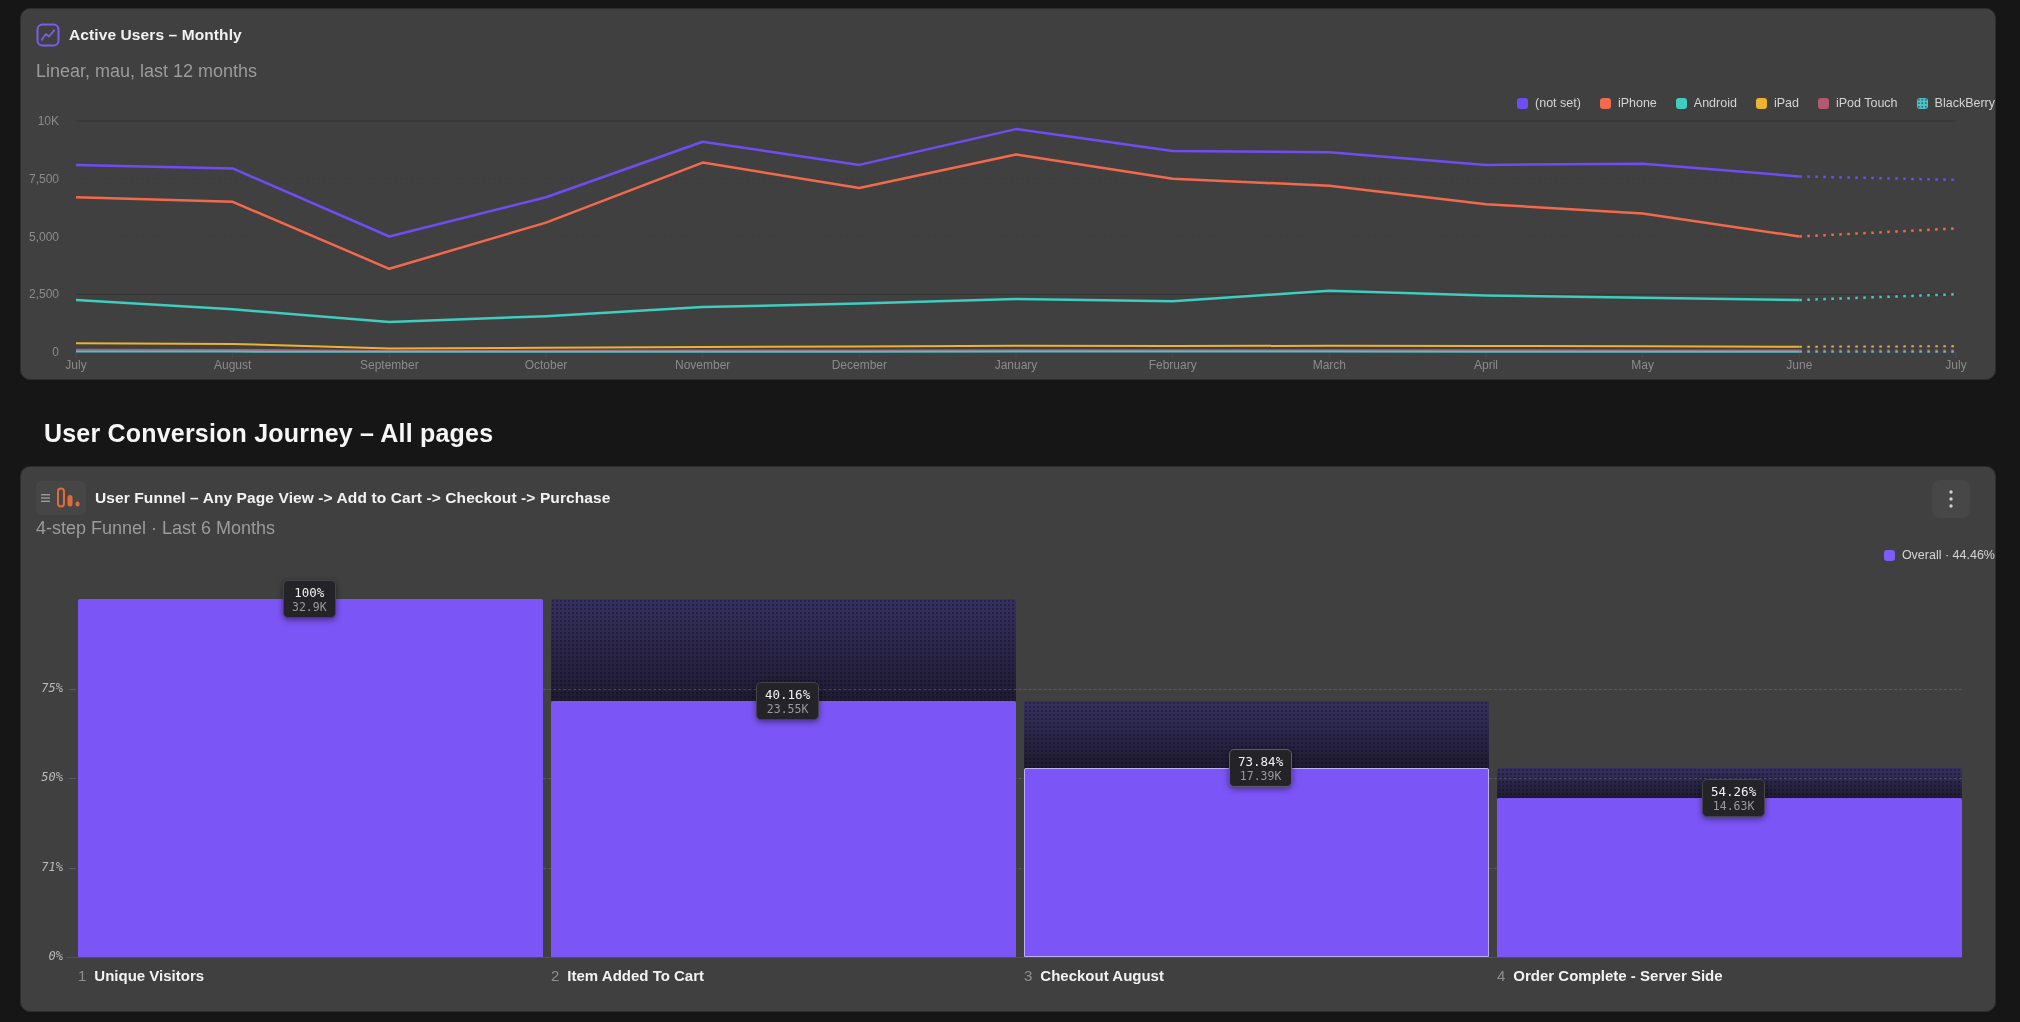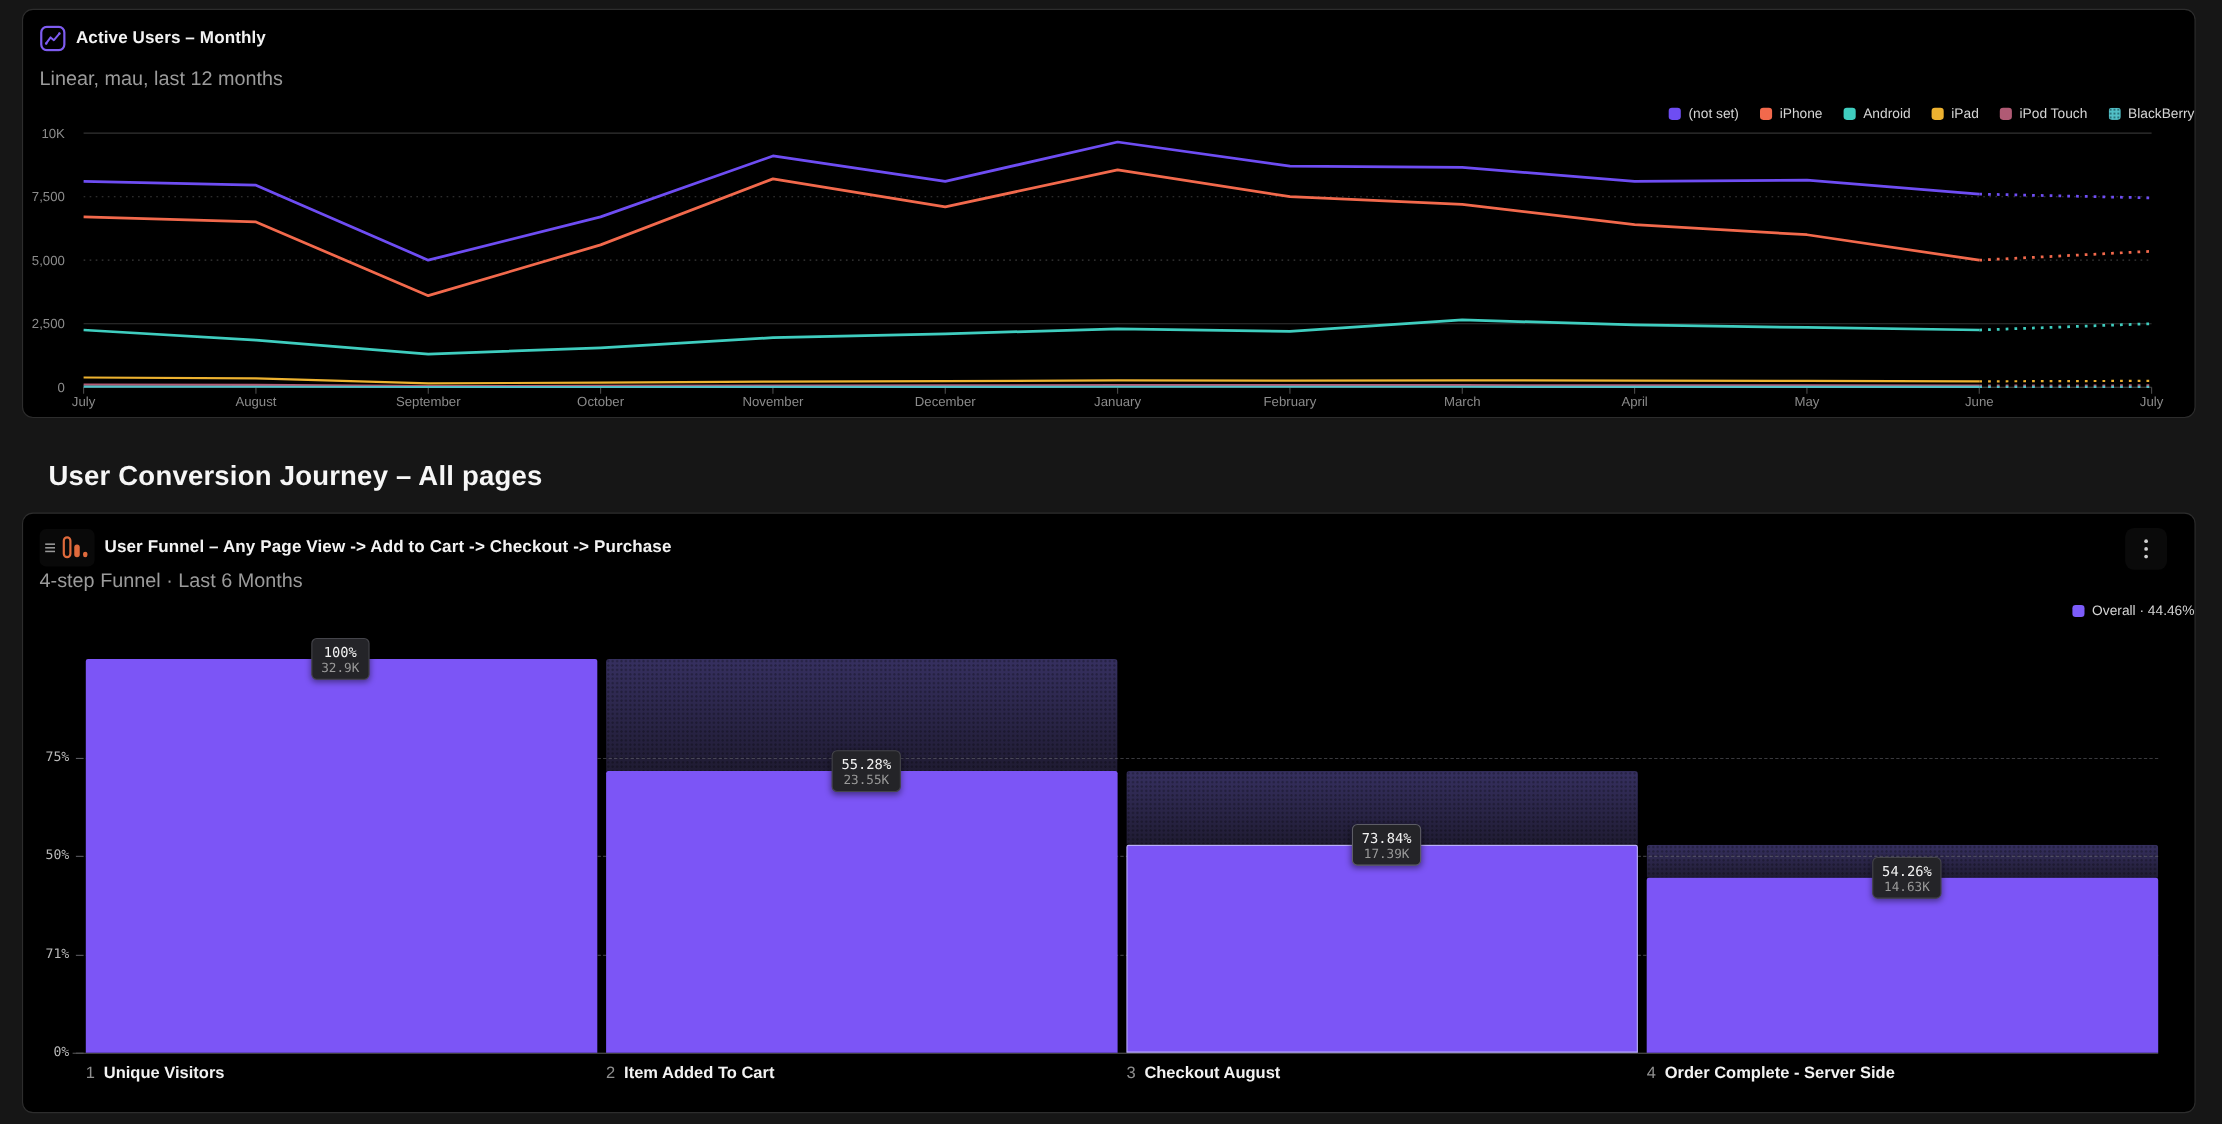--- a/index.html
+++ b/index.html
@@ -1,18 +1,18 @@
 <!DOCTYPE html>
 <html><head>
 <meta charset="utf-8">
 <style>
   html,body{margin:0;padding:0;background:#161616;}
   body{width:2020px;height:1022px;position:relative;overflow:hidden;
        font-family:"Liberation Sans",sans-serif;color:#f2f2f2;}
-  .card{position:absolute;left:20px;width:1976px;background:#000000;
+  .card{position:absolute;left:20px;width:1976px;background:#404040;
         border:1px solid #2d2d2d;border-radius:10px;box-sizing:border-box;}
   #card-line{top:8px;height:372px;}
   #card-funnel{top:466px;height:546px;}
   .card-header{position:absolute;top:14px;left:15px;display:flex;align-items:center;gap:9px;}
   .card-title{font-size:15.5px;font-weight:700;color:#f2f2f2;letter-spacing:.1px;}
   .card-subtitle{position:absolute;left:15px;font-size:18px;color:#9b9b9b;}
   #card-line .card-subtitle{top:52px;}
   #card-funnel .card-subtitle{top:51px;}
   .legend-row{position:absolute;left:4px;right:0;display:flex;justify-content:flex-end;
               align-items:center;gap:19px;font-size:12.5px;color:#d4d4d4;}
@@ -27,21 +27,21 @@
   .section-title{position:absolute;left:44px;top:402px;font-size:25px;font-weight:700;
                  color:#f6f6f6;letter-spacing:.2px;}
   .icon-chip{display:flex;align-items:center;gap:5px;padding:4px 5px;border-radius:6px;
              background:rgba(255,255,255,0.035);}
   .kebab-btn{position:absolute;top:13px;right:25px;width:38px;height:38px;border-radius:8px;
              background:rgba(255,255,255,0.04);display:flex;align-items:center;justify-content:center;
              cursor:pointer;}
   
   #funnel-plot{position:absolute;inset:0;}
   .f-ylabel{position:absolute;width:42px;text-align:right;font-family:"DejaVu Sans Mono",monospace;
-            font-size:12px;color:#b9b9b9;}
+            font-size:12px;color:#b9b9b9;font-style:italic;}
   .f-ytick{position:absolute;width:7px;height:1px;background:#5a5a60;left:48px;}
   .f-grid{position:absolute;left:57px;width:1884px;height:0;border-top:1px dashed #73737b;
           opacity:.5;z-index:2;}
   .f-axis{position:absolute;left:45px;width:1896px;height:1px;background:#515151;z-index:0;}
   .f-dark{position:absolute;width:465px;z-index:1;border-radius:3px 3px 0 0;
           background:radial-gradient(rgba(0,0,0,.28) 1px,transparent 1.2px),
                      linear-gradient(#363060,#1f1b32);
           background-size:4px 4px,auto;}
   .f-bar{position:absolute;width:465px;z-index:3;background:#7c55f6;border-radius:2px 2px 0 0;
          box-sizing:border-box;cursor:pointer;}
@@ -203,21 +203,21 @@
       <div class="f-axis" style="top: 490px;"></div>
       <div class="f-bar" style="left: 57px; top: 132px; height: 358px; background-color: rgb(124, 85, 246);"></div>
       <div class="f-tip" style="left: 262px; top: 113px;">
         <div class="pct">100%</div>
         <div class="cnt">32.9K</div>
       </div>
       <div class="f-step" style="left: 57px;"><span class="idx">1</span><span class="nm">Unique Visitors</span></div>
       <div class="f-dark" style="left: 530px; top: 132px; height: 101.744px;"></div>
       <div class="f-bar" style="left: 530px; top: 233.744px; height: 256.256px; background-color: rgb(124, 85, 246);"></div>
       <div class="f-tip" style="left: 735px; top: 214.744px;">
-        <div class="pct">55.28%</div>
+        <div class="pct">40.16%</div>
         <div class="cnt">23.55K</div>
       </div>
       <div class="f-step" style="left: 530px;"><span class="idx">2</span><span class="nm">Item Added To Cart</span></div>
       <div class="f-dark" style="left: 1003px; top: 233.744px; height: 67.0534px;"></div>
       <div class="f-bar hl" style="left: 1003px; top: 300.797px; height: 189.203px; background-color: rgb(124, 85, 246);"></div>
       <div class="f-tip hl" style="left: 1208px; top: 281.797px;">
         <div class="pct">73.84%</div>
         <div class="cnt">17.39K</div>
       </div>
       <div class="f-step" style="left: 1003px;"><span class="idx">3</span><span class="nm">Checkout August</span></div>

